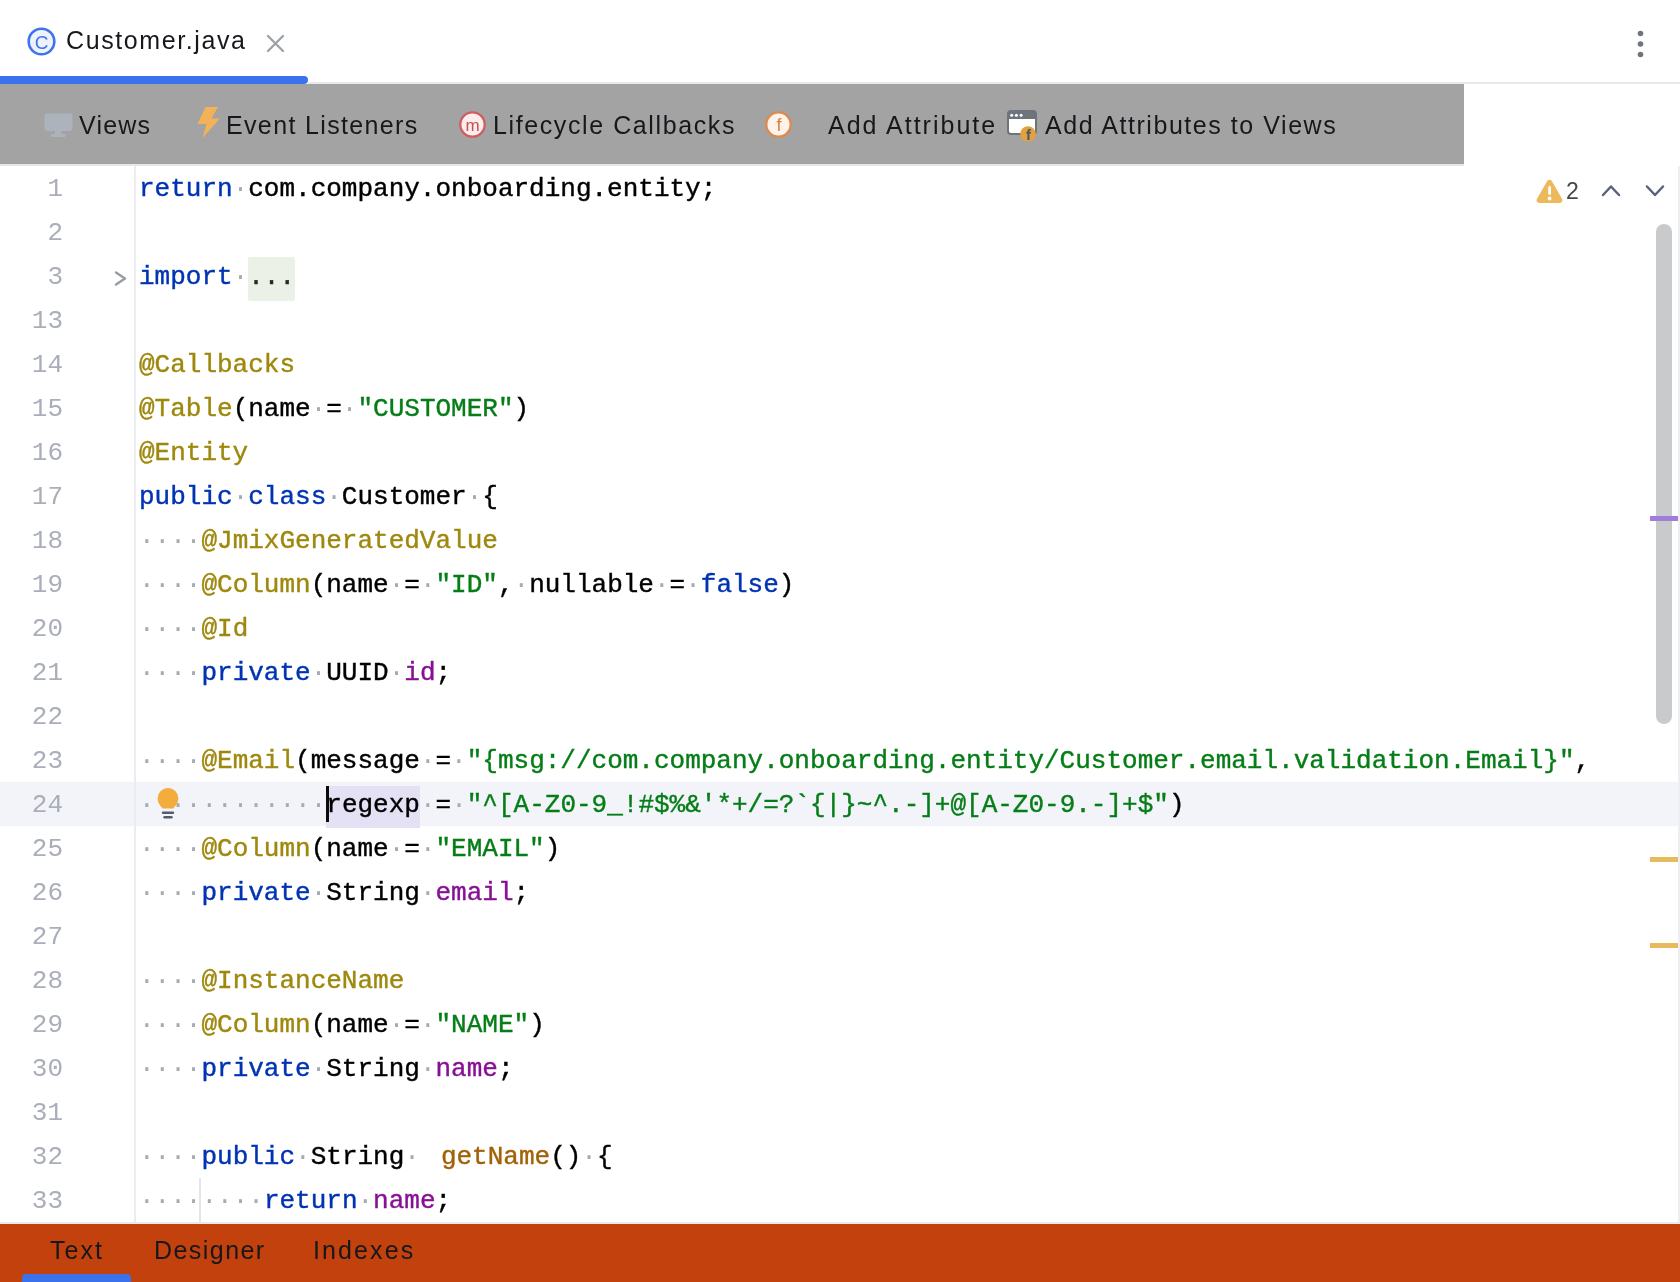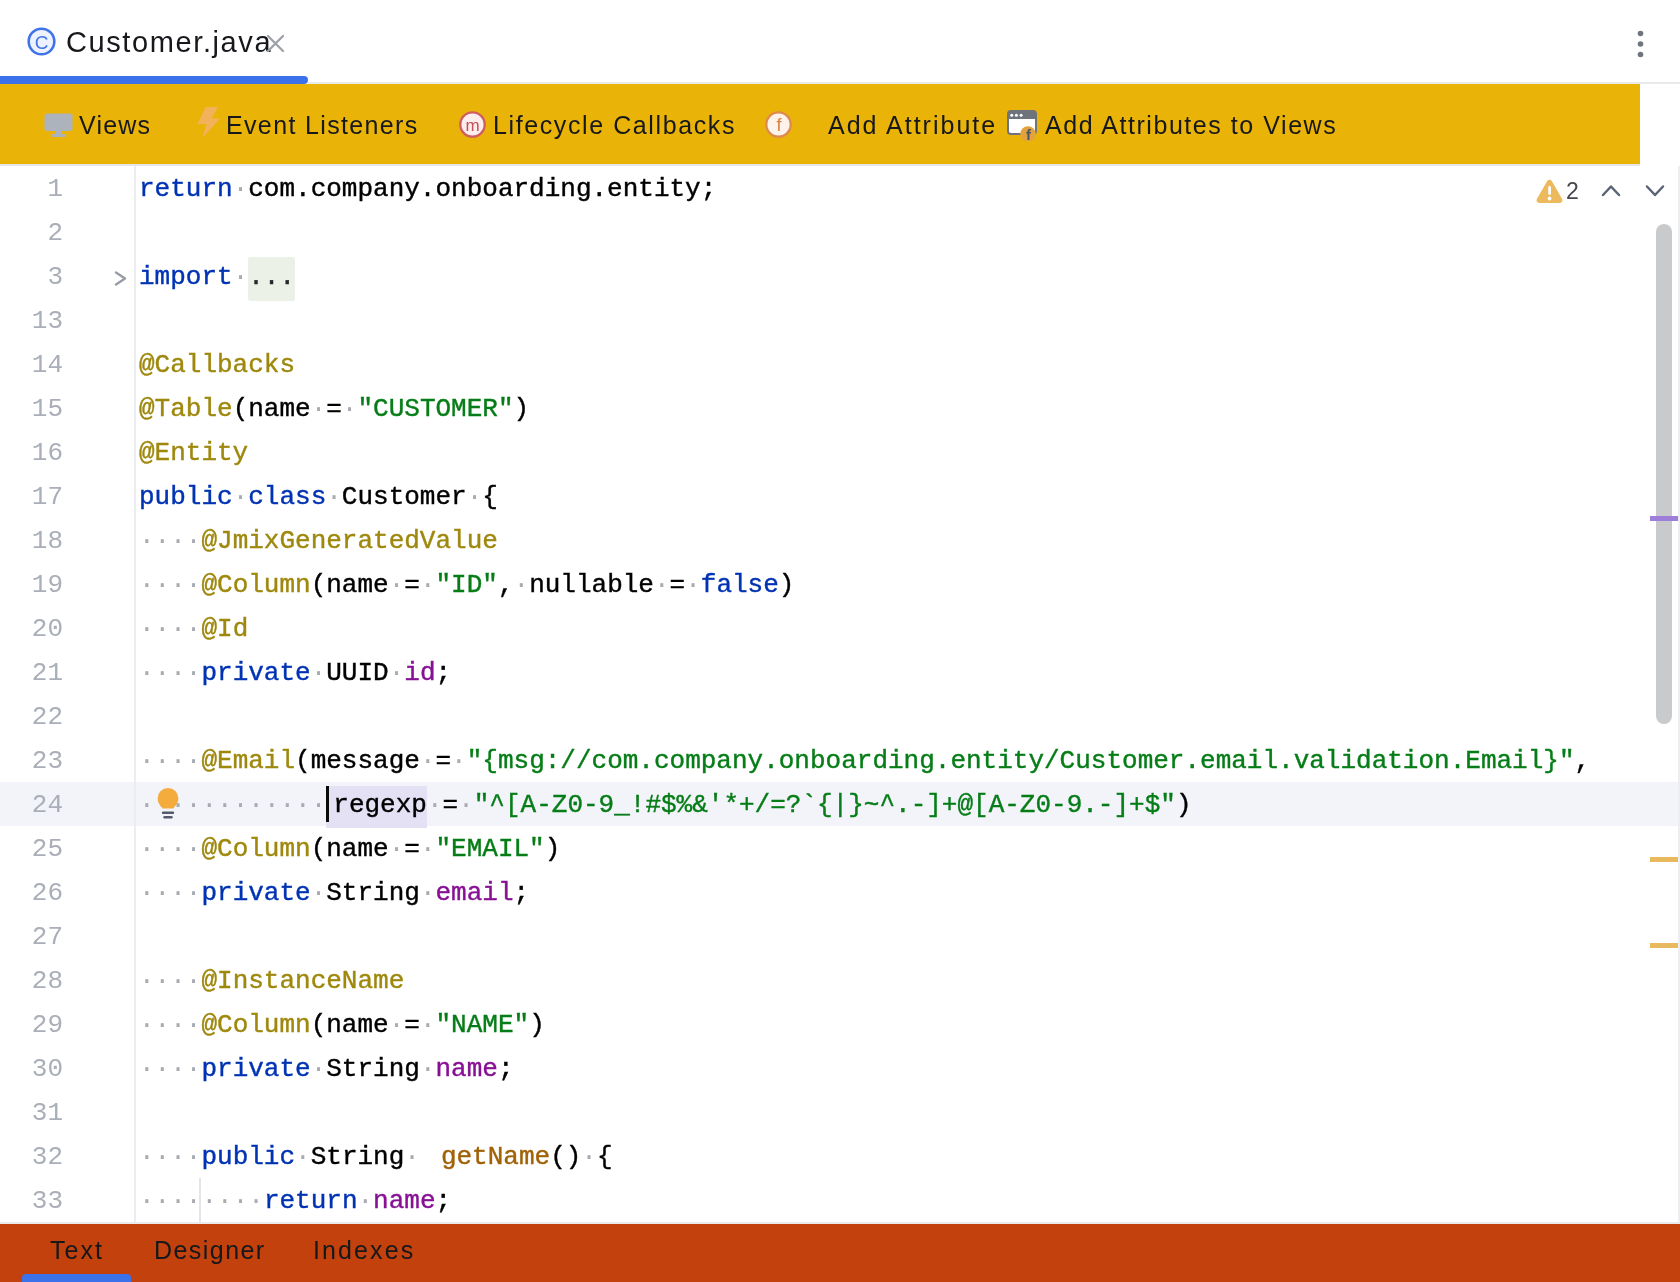--- a/index.html
+++ b/index.html
@@ -2,41 +2,41 @@
 <html><head><meta charset="utf-8">
 <style>
 * { margin:0; padding:0; box-sizing:border-box; }
 html,body { width:1680px; height:1282px; background:#fff; overflow:hidden;
   font-family:"Liberation Sans", sans-serif; }
 .abs { position:absolute; }
 
 #tabbar { position:absolute; left:0; top:0; width:1680px; height:84px; background:#fff; }
 #tabborder { position:absolute; left:308px; top:82px; width:1372px; height:2px; background:#e9eaec; }
 #tabline { position:absolute; left:0; top:76px; width:308px; height:8px; background:#3b72ec; border-radius:0 4px 4px 0; }
-#tabtitle { position:absolute; left:66px; top:26px; font-size:29px; letter-spacing:1.6px; color:#16181c; }
+#tabtitle { position:absolute; left:66px; top:26px; font-size:25px; letter-spacing:1.6px; color:#16181c; }
 
-#toolbar { position:absolute; left:0; top:84px; width:1640px; height:82px; background:#eab308; border-bottom:2px solid #e5e6e9; }
+#toolbar { position:absolute; left:0; top:84px; width:1464px; height:82px; background:#a3a3a3; border-bottom:2px solid #e5e6e9; }
 .tlabel { position:absolute; top:27px; font-size:25px; color:#16181c; white-space:nowrap; }
 
 #editor { position:absolute; left:0; top:166px; width:1680px; height:1056px; background:#fff; }
 #caretrow { position:absolute; left:0; top:616px; width:1680px; height:44px; background:#f2f4f9; }
 #gsep { position:absolute; left:134px; top:0; width:2px; height:1056px; background:#ebedf0; }
 #iguide { position:absolute; left:199px; top:1012px; width:2px; height:44px; background:#e4e5e8; }
 pre { font-family:"Liberation Mono", monospace; font-size:26px; line-height:44px; }
 #gutter { position:absolute; left:0; top:1px; width:63px; text-align:right; color:#a9aeb8; }
 #code { position:absolute; left:139px; top:1px; color:#000; -webkit-text-stroke:0.4px; }
 #code i { font-style:normal; color:#a7abb2; -webkit-text-stroke:0px; }
 #code b { font-weight:normal; }
 .k { color:#0033b3; }
 .a { color:#9e880d; }
 .s { color:#067d17; }
 .f { color:#871094; }
 .m { color:#a16207;margin-left:21px; }
 .fold { background:#ebf1e7; color:#24282a; border-radius:2px; padding:5px 0 9px 0; }
-.sel { background:#e4e1f5; padding:4px 0 8px 7px; }
+.sel { background:#e4e1f5; padding:4px 0 8px 0; }
 #caret { position:absolute; left:326px; top:620px; width:3px; height:36px; background:#0b0b0b; }
 
 #thumb { position:absolute; left:1656px; top:58px; width:16px; height:500px; background:#c9cacc; border-radius:8px; }
 #tickp { position:absolute; left:1650px; top:350px; width:28px; height:5px; background:#9d7eda; }
 #ticky1 { position:absolute; left:1650px; top:691px; width:28px; height:5px; background:#e9ba5d; }
 #ticky2 { position:absolute; left:1650px; top:777px; width:28px; height:5px; background:#e9ba5d; }
 #wnum { position:absolute; left:1566px; top:12px; font-size:23px; color:#45474d; }
 
 #bottombar { position:absolute; left:0; top:1222px; width:1680px; height:60px; background:#c2410c; border-top:2px solid #e9eaec; }
 .blabel { position:absolute; top:12px; font-size:25px; color:#16181c; }

